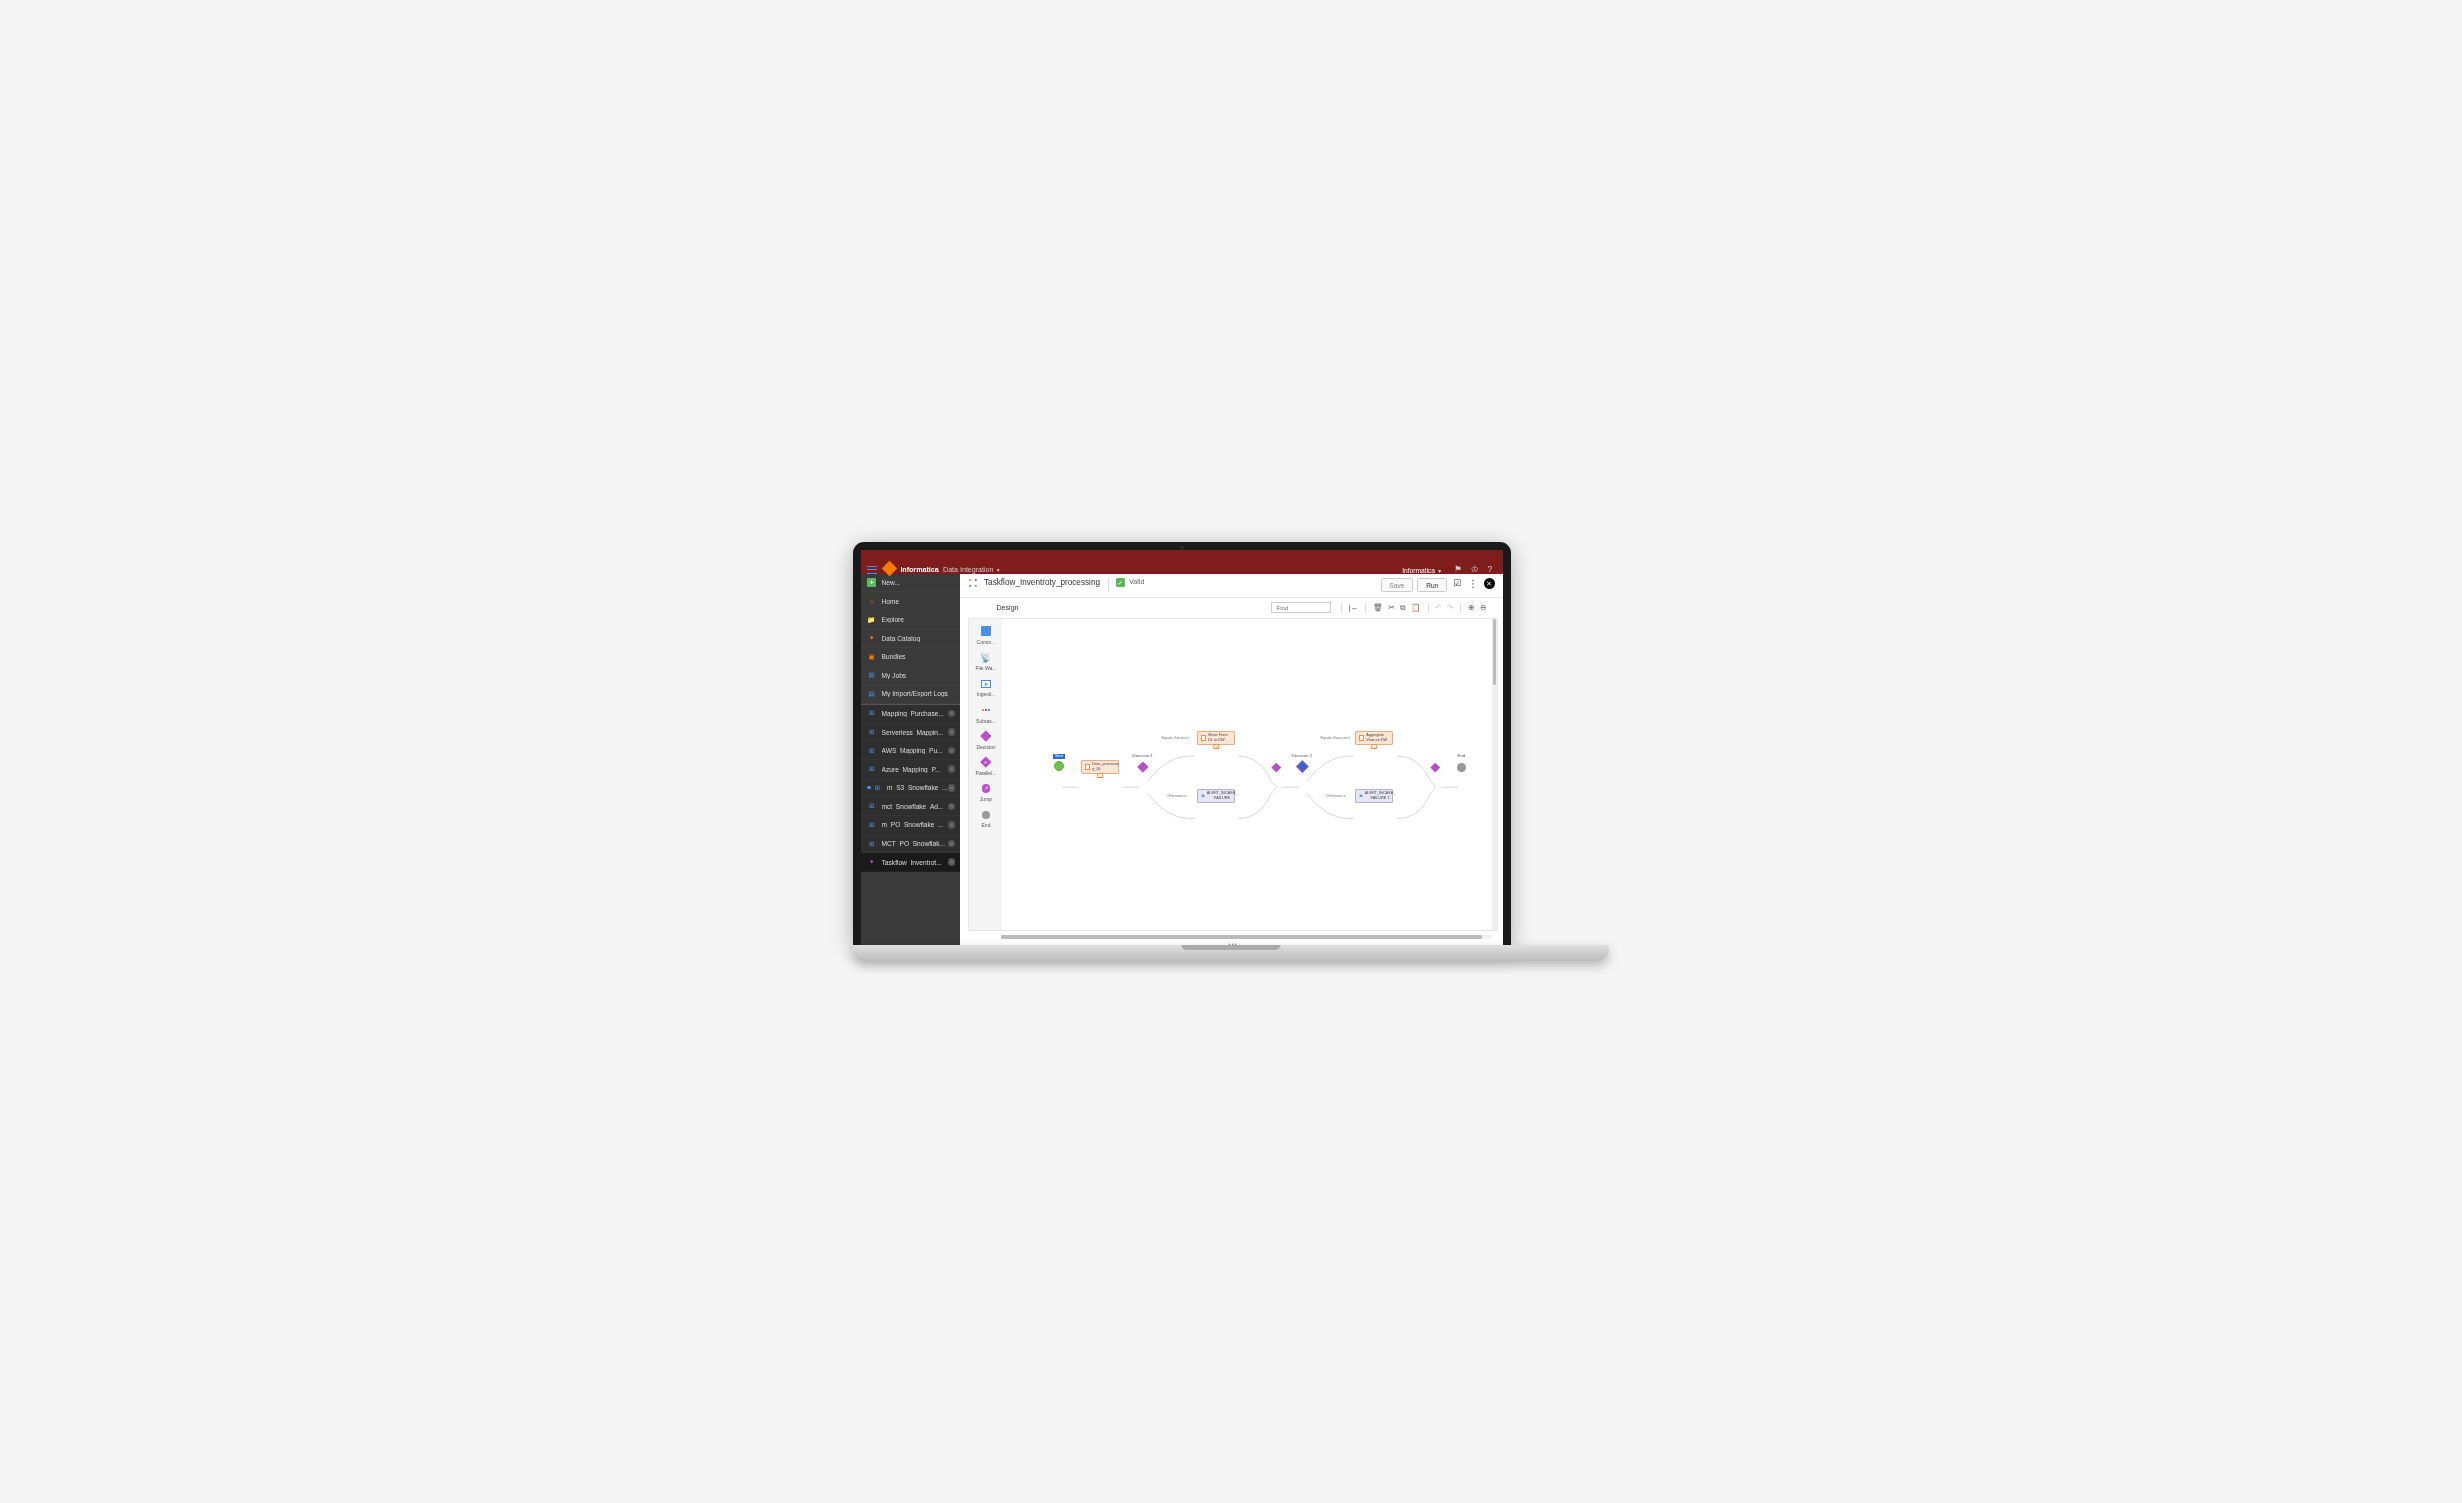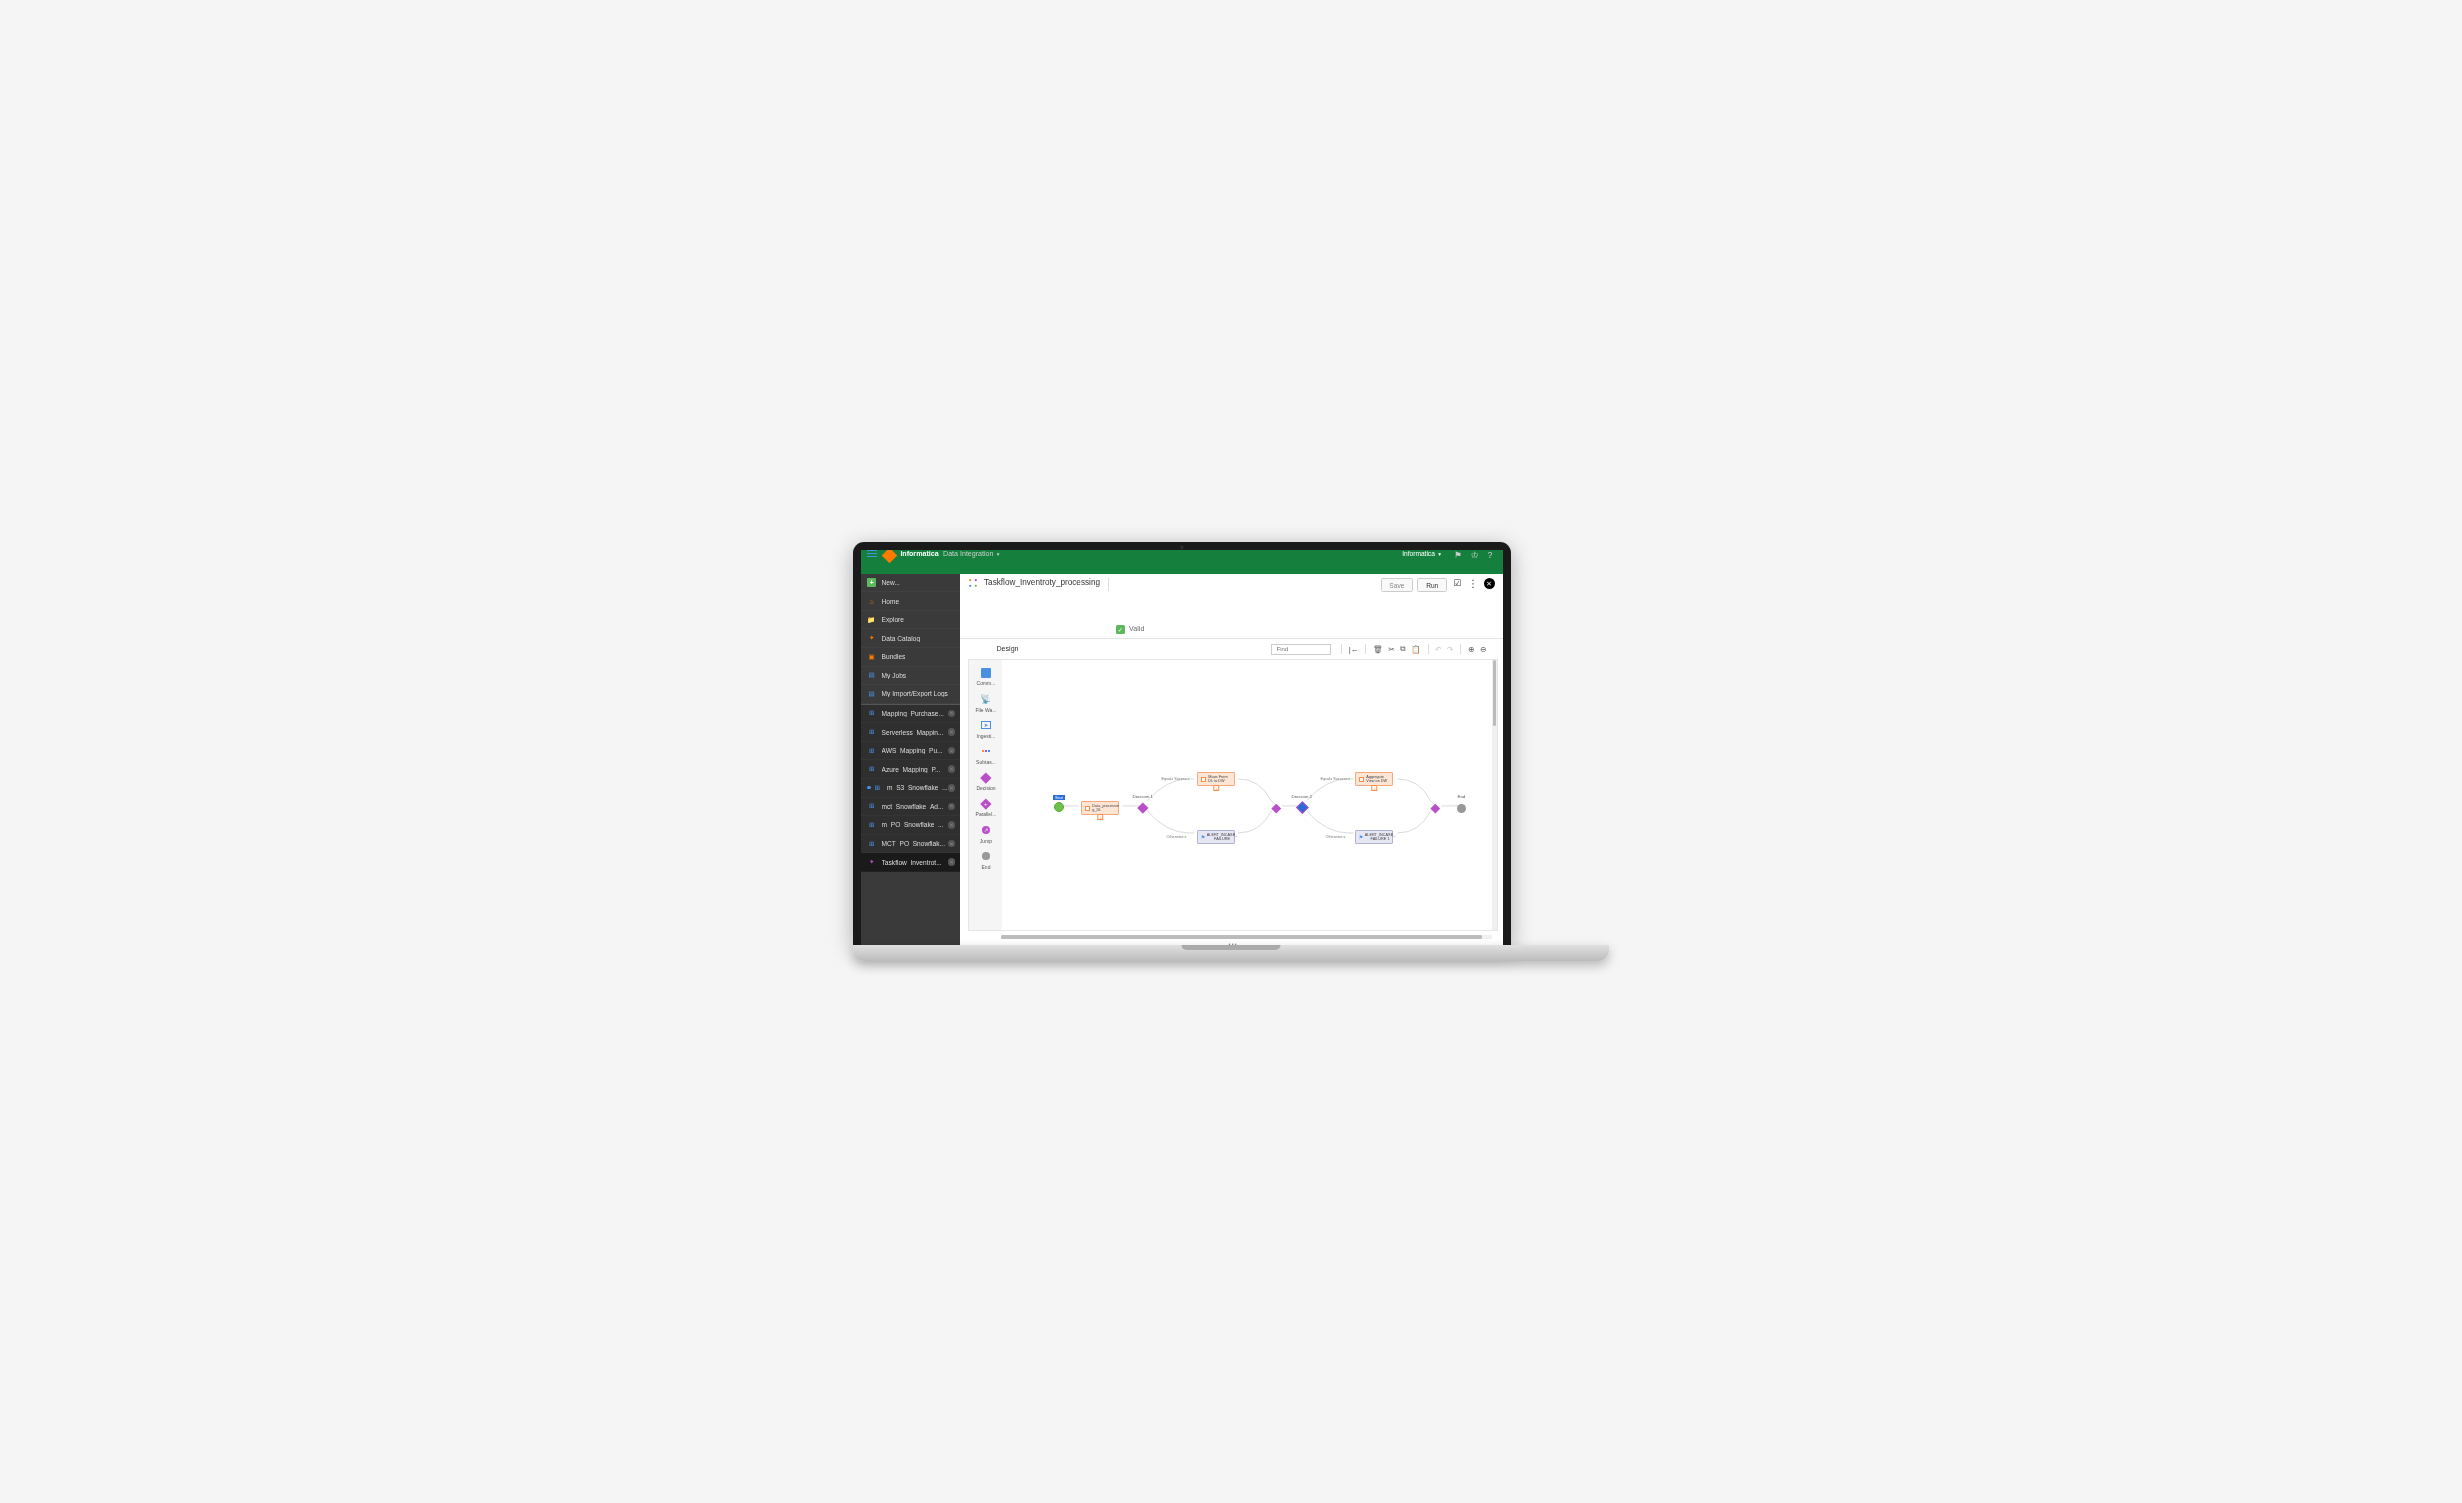--- a/index.html
+++ b/index.html
@@ -6,21 +6,21 @@
 body { background: #f5f5f5; display: flex; justify-content: center; align-items: center; min-height: 100vh; padding: 22px; }
 
 .laptop-frame { background: #1a1a1a; border-radius: 11px 11px 0 0; padding: 7.7px 7.7px 0 7.7px; width: 658px; box-shadow: 0 5.5px 22px rgba(0,0,0,0.3); position: relative; }
 .laptop-camera { position: absolute; top: 3.3px; left: 50%; transform: translateX(-50%); width: 4.4px; height: 4.4px; background: #333; border-radius: 50%; border: 0.5px solid #222; }
 .laptop-base { width: 756px; height: 16.4px; background: linear-gradient(#e0e0e0, #bbb); border-radius: 0 0 11px 11px; margin: 0 auto; box-shadow: 0 4.4px 11px rgba(0,0,0,0.25); position: relative; }
 .laptop-notch { position: absolute; top: 0; left: 50%; transform: translateX(-50%); width: 99px; height: 5.5px; background: #aaa; border-radius: 0 0 5.5px 5.5px; }
 
 .screen { background: #fff; height: 395px; display: flex; flex-direction: column; overflow: hidden; }
 
 
-.topnav { background: #15803d; color: #fff; height: 24px; display: flex; align-items: flex-start; padding: 0 6.6px; font-size: 7.1px; }
+.topnav { background: #7f1d1d; color: #fff; height: 24px; display: flex; align-items: flex-end; padding: 0 6.6px; font-size: 7.1px; }
 .hamburger-icon { width: 10px; height: 7.7px; display: flex; flex-direction: column; justify-content: space-between; margin-right: 6.6px; cursor: pointer; }
 .hamburger-icon span { height: 1.1px; background: #4a90e2; }
 .logo-diamond { width: 11px; height: 11px; background: #ff7a00; transform: rotate(45deg); margin-right: 5.5px; }
 .brand-text { font-weight: bold; margin-right: 4.4px; }
 .product-text { font-weight: 300; color: #ccc; }
 .chev-down { margin-left: 3.3px; font-size: 5.5px; }
 .topnav-spacer { flex: 1; }
 .top-account { font-size: 6.6px; margin-right: 8.8px; cursor: pointer; }
 .top-icon { margin: 0 4.4px; cursor: pointer; color: #ccc; font-size: 8.8px; }
 
@@ -47,21 +47,21 @@
 .si-task { color: #b94fc9; }
 .side-label { overflow: hidden; text-overflow: ellipsis; }
 
 
 .content { flex: 1; background: #fff; display: flex; flex-direction: column; }
 
 .content-header { display: flex; align-items: flex-start; padding: 4.4px 8.8px; border-bottom: 0.5px solid #e5e5e5; }
 .tf-icon { width: 10px; height: 10px; margin-right: 5.5px; display: flex; align-items: center; justify-content: center; }
 .tf-title { font-size: 8.2px; color: #333; }
 .vsep { width: 0.5px; height: 13px; background: #ddd; margin: 0 7.7px; }
-.valid-chip { display: flex; align-items: center; color: #6a6a6a; font-size: 7.1px; margin-top: 47px; }
+.valid-chip { display: flex; align-items: center; color: #6a6a6a; font-size: 7.1px; }
 .valid-check { width: 8.8px; height: 8.8px; background: #5cb85c; border-radius: 1.6px; margin-right: 4.4px; display: flex; align-items: center; justify-content: center; color: #fff; font-size: 6px; }
 .ch-spacer { flex: 1; }
 .btn { padding: 2.7px 7.7px; border: 0.5px solid #ccc; background: #f9f9f9; border-radius: 1.6px; margin-left: 4.4px; font-size: 6.6px; cursor: pointer; color: #888; }
 .btn.run { color: #333; }
 .hdr-icon { margin-left: 6.6px; cursor: pointer; color: #333; font-size: 8.8px; }
 .hdr-icon.kebab { font-size: 10px; letter-spacing: -1.1px; }
 .hdr-icon.close-round { background: #000; color: #fff; border-radius: 50%; width: 11px; height: 11px; display: inline-flex; align-items: center; justify-content: center; font-size: 6.6px; }
 
 
 .design-wrap { flex: 1; display: flex; flex-direction: column; padding: 0 5.5px 5.5px 0; }

